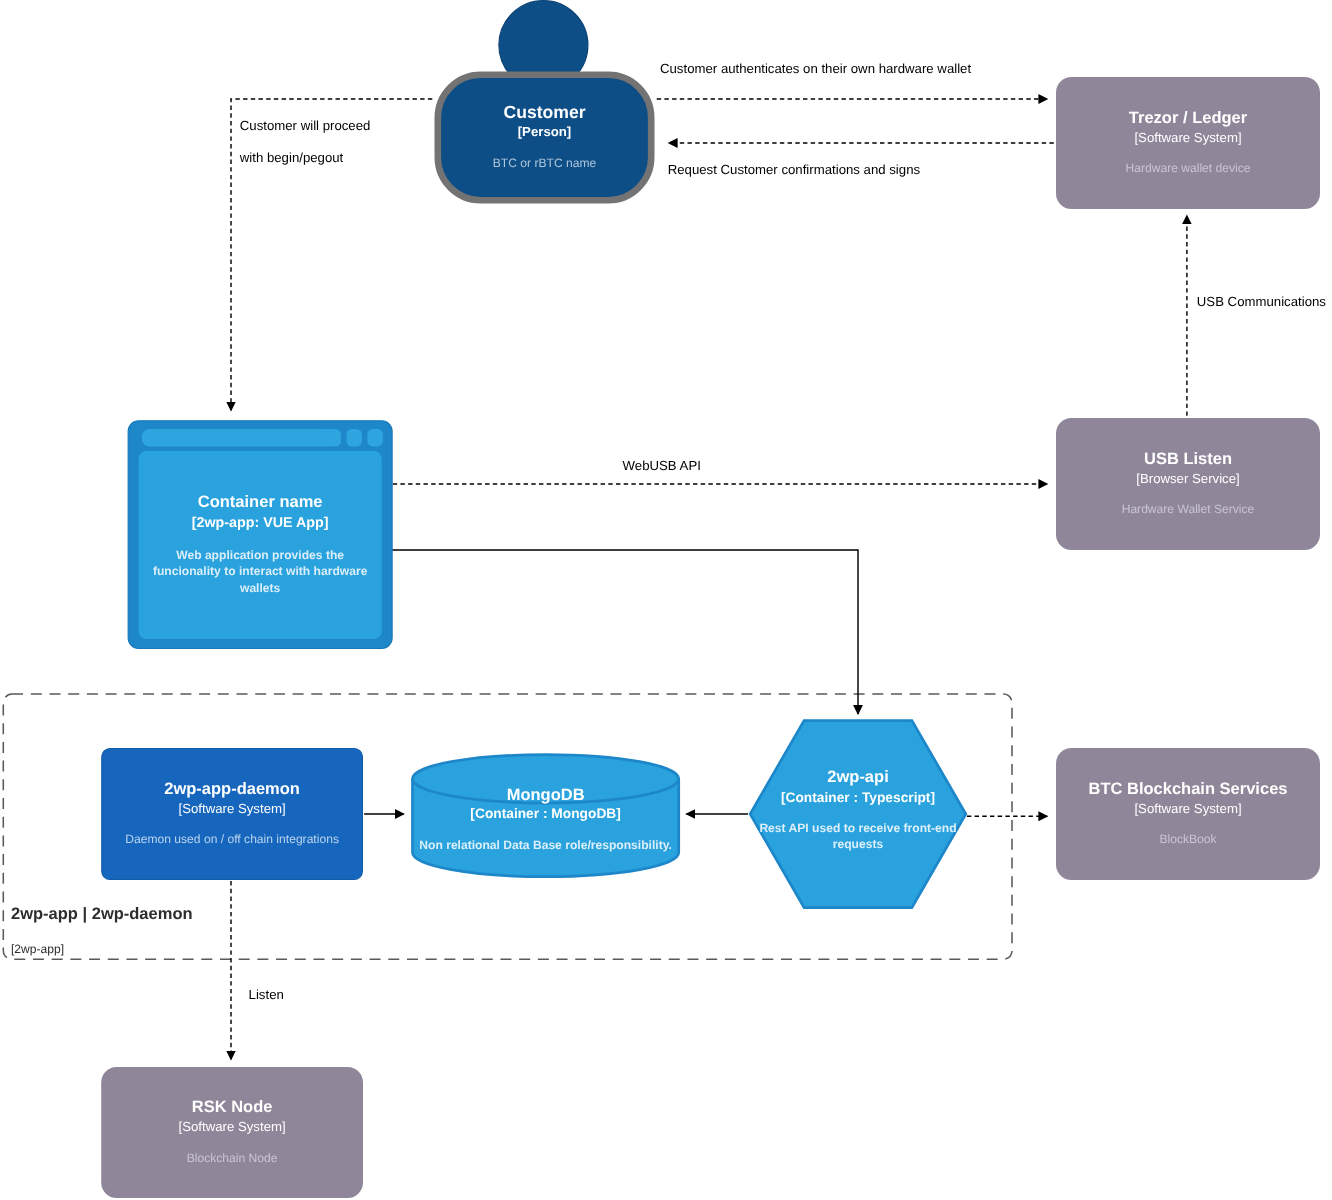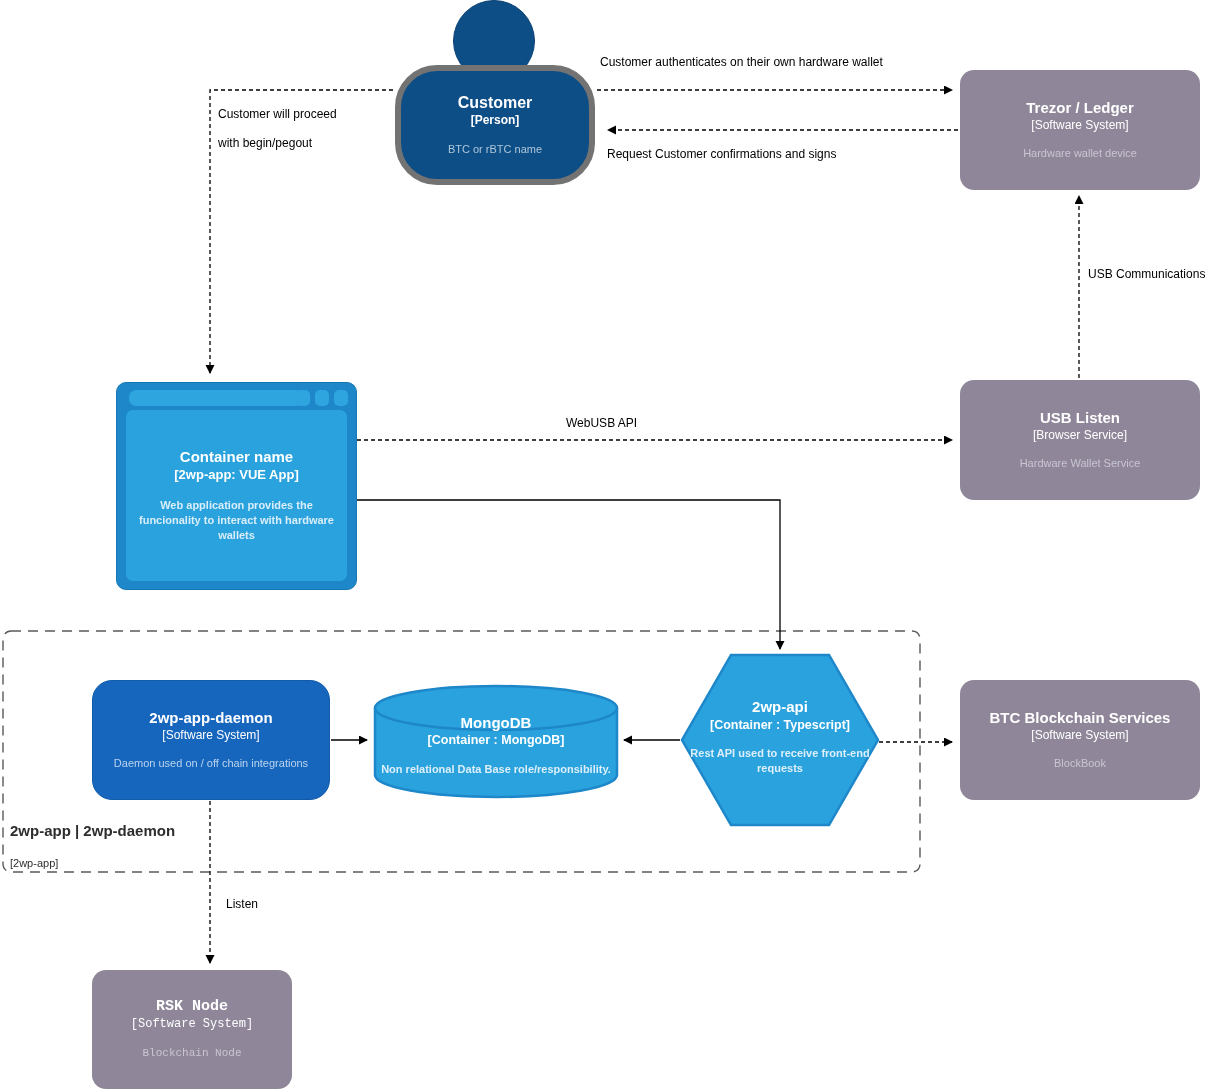--- a/index.html
+++ b/index.html
@@ -21,21 +21,21 @@
   
   .person-head{position:absolute;width:82px;height:82px;border-radius:50%;
                background:#0e4e87;border:1px solid #0b4173;box-sizing:border-box;}
   .person-body{background:#0e4e87;border:6px solid #737373;border-radius:42px;
                width:200px;height:120px;padding:6px 18px;}
   .person-body .title{font-size:16px;}
   .person-body .subtitle{font-weight:bold;}
   .person-body .desc{color:#aec6da;}
 
   
-  .blue{background:#1766be;border:1px solid #125ba9;border-radius:20px;
+  .blue{background:#1766be;border:1px solid #125ba9;border-radius:8px;
         width:238px;height:120px;padding:8px 12px;}
   .blue .desc{color:#b9d4ee;}
 
   
   .browser{position:absolute;background:#1d87ca;border:1px solid #1878b5;
            border-radius:10px;box-sizing:border-box;}
   .browser .addressbar{position:absolute;left:12px;top:7px;width:174px;height:16px;
            background:#2fa5e0;border-radius:7px;}
   .browser .winbtn{position:absolute;top:7px;width:14px;height:16px;
            background:#2fa5e0;border-radius:5px;}
@@ -150,21 +150,21 @@
     <div class="subtitle">[Container : Typescript]</div>
     <div class="desc">Rest API used to receive front-end requests</div>
   </div>
 
   <div class="node gray" style="left:960px;top:680px;">
     <div class="title">BTC Blockchain Services</div>
     <div class="subtitle">[Software System]</div>
     <div class="desc">BlockBook</div>
   </div>
 
-  <div class="node gray" style="left:92px;top:970px;width:200px;height:119px;font-family:Liberation Mono, monospace;">
+  <div class="node gray" style="left:92px;top:970px;width:238px;height:119px;">
     <div class="title">RSK Node</div>
     <div class="subtitle">[Software System]</div>
     <div class="desc">Blockchain Node</div>
   </div>
 
   <div class="boundary-label">
     <div class="b-title">2wp-app | 2wp-daemon</div>
     <div class="b-sub">[2wp-app]</div>
   </div>
 

